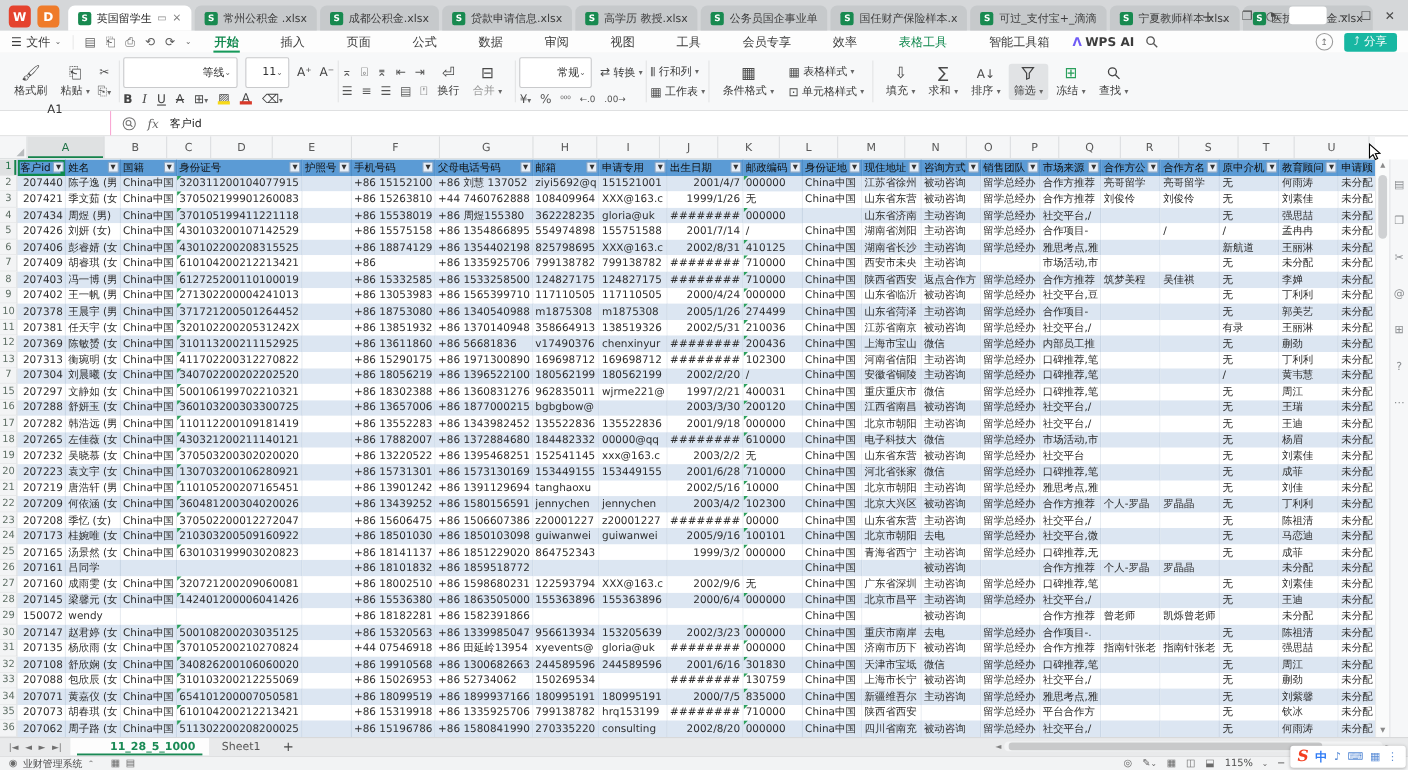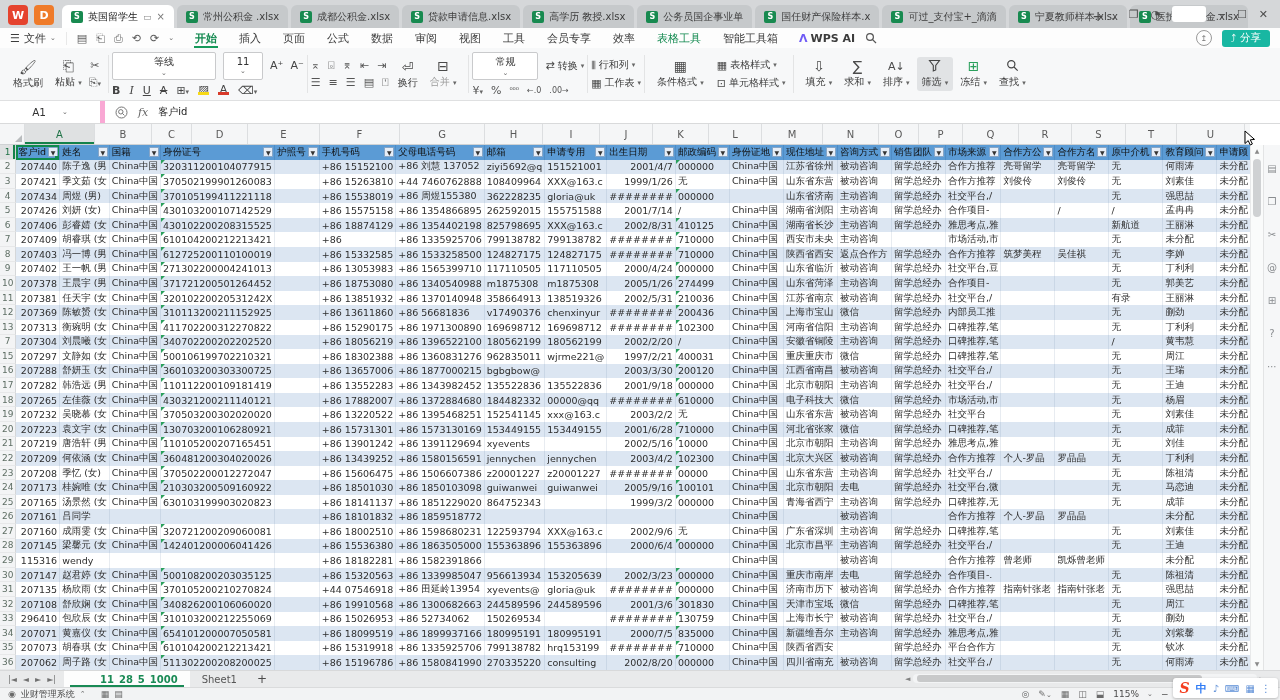--- a/index.html
+++ b/index.html
@@ -23,21 +23,21 @@
   .dtab .x{color:#7a7a7a;font-size:10px;}
   .tabplus{font-size:14px;color:#4a4a4a;padding:0 6px 4px 8px;}
   .tabchev{font-size:8px;color:#5a5a5a;padding:0 4px 6px 0;}
   .winctl{display:flex;align-items:center;gap:12px;padding:0 12px 6px 8px;color:#4c4c4c;font-size:11px;}
   .chip{width:34px;height:16px;background:#fff;border-radius:3px;}
   
   .menubar{position:absolute;left:0;top:28px;width:1280px;height:20px;background:#fdfdfd;border-bottom:1px solid #ececec;
            display:flex;align-items:center;font-size:11px;color:#3c3c3c;}
   .filebtn{display:flex;align-items:center;gap:4px;padding:0 10px;}
   .qicons{display:flex;align-items:center;gap:9px;padding:0 10px;color:#5c5c5c;font-size:11px;border-left:1px solid #e8e8e8;}
-  .menus{display:flex;align-items:center;gap:0;height:100%;}
+  .menus{display:flex;align-items:center;gap:16px;height:100%;}
   .mitem{padding:0 11px;height:100%;display:flex;align-items:center;position:relative;}
   .mitem.on{color:#12894f;font-weight:600;}
   .mitem.on::after{content:"";position:absolute;left:10px;right:10px;bottom:0;height:2px;background:#169a5a;}
   .mitem.tool{color:#12894f;}
   .ailogo{display:flex;align-items:center;gap:3px;padding:0 10px;font-weight:600;}
   .ailogo .tri{color:#6f5bf5;font-size:11px;}
   .mb-right{margin-left:auto;display:flex;align-items:center;gap:10px;padding-right:10px;}
   .upcirc{width:14px;height:14px;border:1px solid #9a9a9a;border-radius:50%;font-size:8px;color:#777;
           display:flex;align-items:center;justify-content:center;}
   .sharebtn{background:#18b7a2;color:#fff;border-radius:3px;height:17px;padding:0 9px;font-size:10.5px;
@@ -48,31 +48,31 @@
   .vsep{width:1px;background:#e3e4e5;margin:7px 3px;}
   .grp{display:flex;align-items:center;gap:2px;padding:0 4px;}
   .bigbtn{display:flex;flex-direction:column;align-items:center;justify-content:center;gap:1px;
           padding:2px 5px;border-radius:3px;font-size:10px;color:#3a3a3a;line-height:11px;}
   .bigbtn .ic{font-size:14px;line-height:15px;height:16px;color:#4a4a4a;}
   .bigbtn.hl{background:#e1e3e5;}
   .cutcol{display:flex;flex-direction:column;gap:4px;align-items:center;font-size:11px;color:#555;}
   .stack{display:flex;flex-direction:column;gap:4px;justify-content:center;}
   .rrow{display:flex;align-items:center;gap:7px;font-size:11px;color:#444;}
   .combo{background:#fff;border:1px solid #c9cacc;border-radius:2px;height:28px;display:flex;align-items:center;
-         justify-content:center;padding:0 5px;font-size:10px;color:#333;box-sizing:border-box;flex-direction:column;}
+         justify-content:flex-end;padding:0 5px;font-size:10px;color:#333;box-sizing:border-box;}
   .caret{font-size:7px;color:#666;}
   .inbtn{display:flex;align-items:center;gap:3px;font-size:10px;color:#3a3a3a;}
   .inbtn .ic{font-size:11px;color:#4a4a4a;}
   .colorbar{display:inline-block;width:11px;height:3px;margin-top:-2px;}
   .fx-grey{color:#9b9b9b;}
   
   .fbar{position:absolute;left:0;top:101px;width:1280px;height:23px;background:#fff;border-bottom:1px solid #d9dadb;
         display:flex;align-items:center;box-sizing:border-box;}
-  .namebox{width:100px;height:100%;border-right:5px solid #f9a8d4;display:flex;align-items:center;
-           justify-content:center;gap:16px;font-size:10.5px;color:#333;}
+  .namebox{width:100px;height:100%;border-right:1px solid #f9a8d4;display:flex;align-items:center;
+           justify-content:center;gap:16px;font-size:10.5px;color:#333;flex-direction:column;}
   .fbicons{display:flex;align-items:center;gap:10px;padding:0 10px;color:#666;}
   .fxi{font-style:italic;font-family:"DejaVu Serif",serif;font-size:11px;}
   .fval{font-size:10px;color:#222;}
   
   .chead{position:absolute;left:0;top:124px;width:1250px;height:21px;background:#f5f6f7;display:flex;
          font-size:10px;color:#595959;border-bottom:1px solid #cfd2d4;box-sizing:border-box;}
   .chead .cell{border-right:1px solid #dcdee0;display:flex;align-items:center;justify-content:center;
                box-sizing:border-box;height:100%;}
   .chead .corner{position:relative;}
   .chead .corner::after{content:"";position:absolute;right:2px;bottom:2px;
@@ -570,21 +570,21 @@
         </tr>
         <tr class="w">
           <td class="rn">5</td>
           <td class="c ra">207426</td>
           <td class="c">刘妍 (女)</td>
           <td class="c">China中国</td>
           <td class="c ovf tri">430103200107142529</td>
           <td class="c"></td>
           <td class="c">+86 15575158</td>
           <td class="c">+86 1354866895</td>
-          <td class="c">262592015</td>
+          <td class="c">554974898</td>
           <td class="c">155751588</td>
           <td class="c ra">2001/7/14</td>
           <td class="c">/</td>
           <td class="c">China中国</td>
           <td class="c">湖南省浏阳</td>
           <td class="c">主动咨询</td>
           <td class="c">留学总经办</td>
           <td class="c">合作项目-</td>
           <td class="c"></td>
           <td class="c">/</td>
@@ -954,21 +954,21 @@
         </tr>
         <tr class="w">
           <td class="rn">21</td>
           <td class="c ra">207219</td>
           <td class="c">唐浩轩 (男</td>
           <td class="c">China中国</td>
           <td class="c ovf tri">110105200207165451</td>
           <td class="c"></td>
           <td class="c">+86 13901242</td>
           <td class="c">+86 1391129694</td>
-          <td class="c">xyevents</td>
+          <td class="c">tanghaoxu</td>
           <td class="c"></td>
           <td class="c ra">2002/5/16</td>
           <td class="c tri">10000</td>
           <td class="c">China中国</td>
           <td class="c">北京市朝阳</td>
           <td class="c">主动咨询</td>
           <td class="c">留学总经办</td>
           <td class="c">雅思考点,雅</td>
           <td class="c"></td>
           <td class="c"></td>
@@ -1139,21 +1139,21 @@
           <td class="c">留学总经办</td>
           <td class="c">社交平台,/</td>
           <td class="c"></td>
           <td class="c"></td>
           <td class="c">无</td>
           <td class="c">王迪</td>
           <td class="c">未分配</td>
         </tr>
         <tr class="w">
           <td class="rn">29</td>
-          <td class="c ra">115316</td>
+          <td class="c ra">150072</td>
           <td class="c">wendy</td>
           <td class="c"></td>
           <td class="c ovf"></td>
           <td class="c"></td>
           <td class="c">+86 18182281</td>
           <td class="c">+86 1582391866</td>
           <td class="c"></td>
           <td class="c"></td>
           <td class="c ra"></td>
           <td class="c"></td>
@@ -1220,36 +1220,36 @@
           <td class="rn">32</td>
           <td class="c ra">207108</td>
           <td class="c">舒欣娴 (女</td>
           <td class="c">China中国</td>
           <td class="c ovf tri">340826200106060020</td>
           <td class="c"></td>
           <td class="c">+86 19910568</td>
           <td class="c">+86 1300682663</td>
           <td class="c">244589596</td>
           <td class="c">244589596</td>
-          <td class="c ra">2001/3/6</td>
+          <td class="c ra">2001/6/16</td>
           <td class="c tri">301830</td>
           <td class="c">China中国</td>
           <td class="c">天津市宝坻</td>
           <td class="c">微信</td>
           <td class="c">留学总经办</td>
           <td class="c">口碑推荐,笔</td>
           <td class="c"></td>
           <td class="c"></td>
           <td class="c">无</td>
           <td class="c">周江</td>
           <td class="c">未分配</td>
         </tr>
         <tr class="w">
           <td class="rn">33</td>
-          <td class="c ra">296410</td>
+          <td class="c ra">207088</td>
           <td class="c">包欣辰 (女</td>
           <td class="c">China中国</td>
           <td class="c ovf tri">310103200212255069</td>
           <td class="c"></td>
           <td class="c">+86 15026953</td>
           <td class="c">+86 52734062</td>
           <td class="c">150269534</td>
           <td class="c"></td>
           <td class="c ra">########</td>
           <td class="c tri">130759</td>

